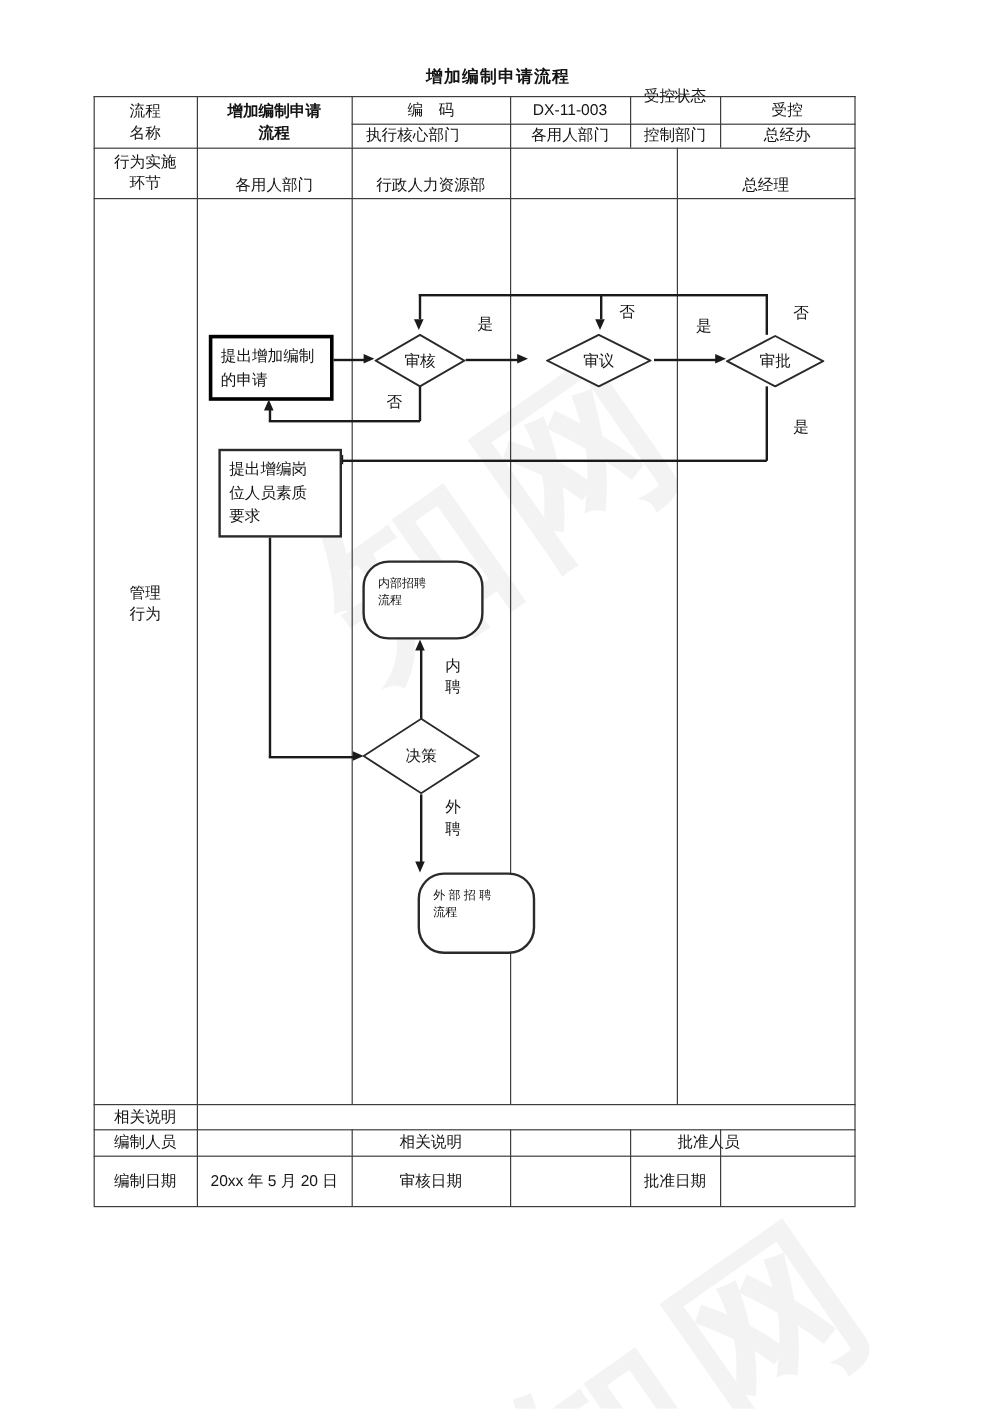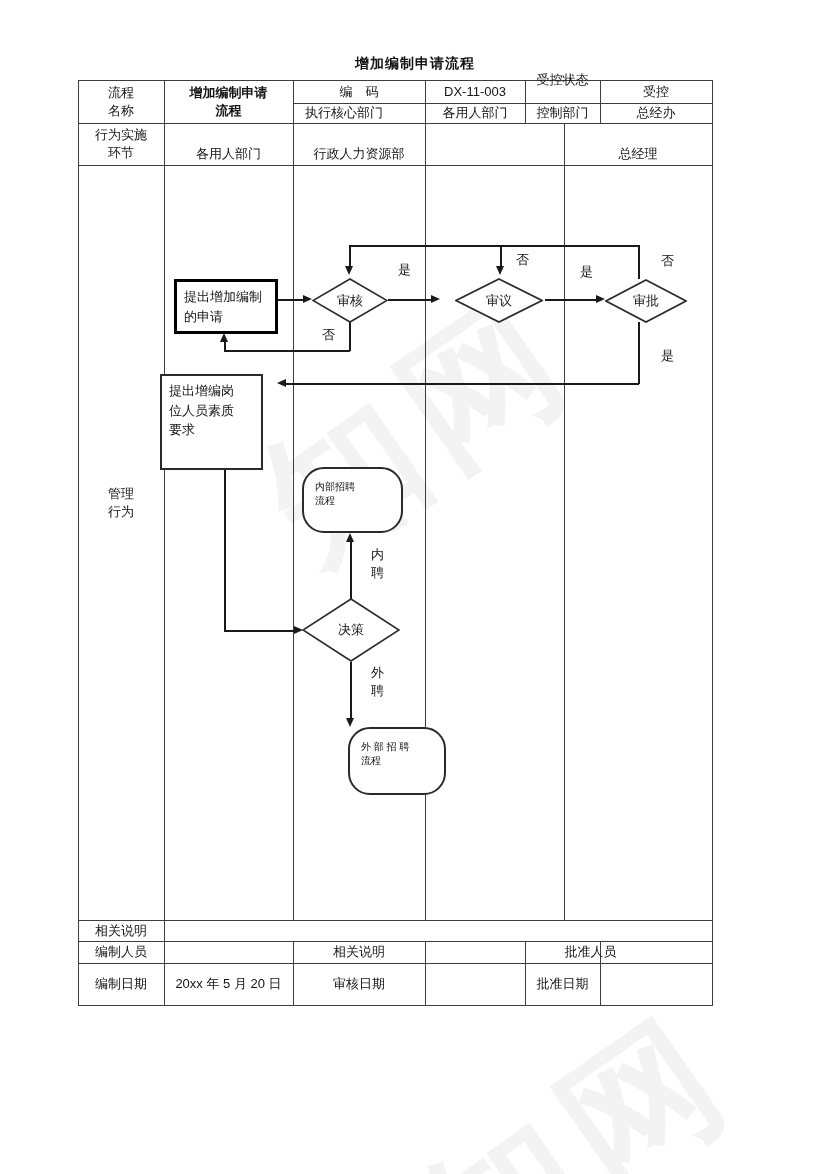--- a/index.html
+++ b/index.html
@@ -135,21 +135,21 @@
   <i class="fl flv" style="left:350px;top:541px;height:58px;"></i>
   <i class="arr arr-u" style="left:346px;top:533px;"></i>
 
   <i class="fl flv" style="left:350px;top:662px;height:57px;"></i>
   <i class="arr arr-d" style="left:346px;top:718px;"></i>
 
   <div class="nbox" style="left:174px;top:279px;width:104px;height:55px;">
     <div>提出增加编制</div>
     <div>的申请</div>
   </div>
-  <div class="nbox thin" style="left:160px;top:374px;width:103px;height:96px;line-height:1.5;">
+  <div class="nbox thin" style="left:182px;top:374px;width:103px;height:74px;line-height:1.5;">
     <div>提出增编岗</div>
     <div>位人员素质</div>
     <div>要求</div>
   </div>
 
   <div class="diamond" style="left:312px;top:278px;width:76px;height:45px;">
     <svg class="dsvg" viewBox="0 0 76 45" preserveAspectRatio="none">
         <polygon points="38,1 75,22.5 38,44 1,22.5"></polygon>
       </svg>
     <span class="dlabel">审核</span>

